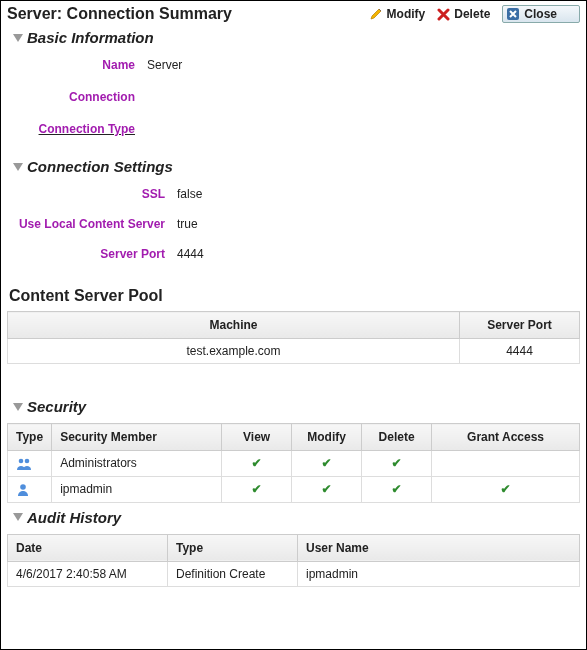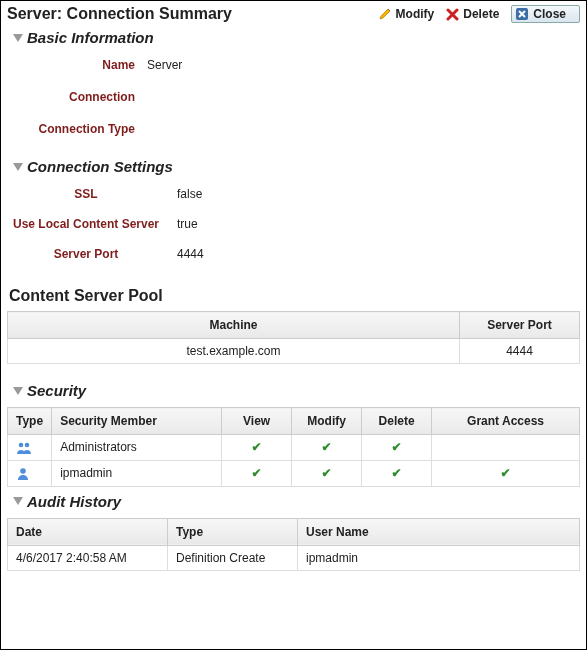--- a/index.html
+++ b/index.html
@@ -55,21 +55,21 @@
   .kv-row {
     display: flex;
     padding: 4px 0;
     font-size: 12px;
   }
   .kv-label {
     width: 140px;
     text-align: right;
     font-weight: bold;
     padding-right: 12px;
-    color: #7f1d1d;
+    color: #a21caf;
   }
   .kv-value { flex: 1; }
   .pool-label {
     font-weight: bold;
     font-size: 16px;
     margin: 22px 0 6px 2px;
   }
   table.grid {
     width: 100%;
     border-collapse: collapse;
@@ -91,29 +91,29 @@
   .sec-table th { font-weight: bold; }
   .check { color: #2e8b2e; font-weight: bold; }
   .tri {
     display:inline-block;
     width:0;height:0;
     border-left:5px solid transparent;
     border-right:5px solid transparent;
     border-top:8px solid #999;
     transform: rotate(0deg);
   }
-  .conn-settings .kv-label { width:170px;text-align:center; }
+  .conn-settings .kv-label { width:170px; }
   .audit-table th, .audit-table td { text-align:left; }
   .close-box {
     display:inline-flex;
     align-items:center;
     gap:4px;
     border:1px solid #8aa;
     background: linear-gradient(#f4f8fb,#d9e5ee);
-    padding:1px 13px 1px 3px;
+    padding:1px 22px 1px 3px;
     border-radius:2px;
   }
 </style>
 </head>
 <body>
 
 <div class="frame">
 
   <div class="top-row">
     <div class="page-title">Server: Connection Summary</div>
@@ -153,21 +153,21 @@
   </div>
   <div>
     <div class="kv-row">
       <div class="kv-label">Name</div>
       <div class="kv-value">Server</div>
     </div>
     <div class="kv-row" style="margin-top:10px;">
       <div class="kv-label">Connection</div>
       <div class="kv-value"></div>
     </div>
-    <div class="kv-row" style="margin-top:10px;">
+    <div class="kv-row" style="margin-top:10px;text-decoration:underline;">
       <div class="kv-label">Connection Type</div>
     </div>
   </div>
 
   <div class="section-header" style="margin-top:18px;">
     <span class="tri"></span>
     <span>Connection Settings</span>
   </div>
   <div class="conn-settings">
     <div class="kv-row">
@@ -193,21 +193,21 @@
       </tr>
     </thead>
     <tbody id="pool-body">
         <tr>
           <td>test.example.com</td>
           <td>4444</td>
         </tr>
       </tbody>
   </table>
 
-  <div class="section-header" style="margin-top:18px;align-items:center;">
+  <div class="section-header" style="margin-top:34px;align-items:center;">
     <span class="tri"></span>
     <span>Security</span>
   </div>
   <table class="grid sec-table">
     <thead>
       <tr>
         <th style="width:42px;" class="left">Type</th>
         <th style="width:170px;" class="left">Security Member</th>
         <th style="width:70px;">View</th>
         <th style="width:70px;">Modify</th>

